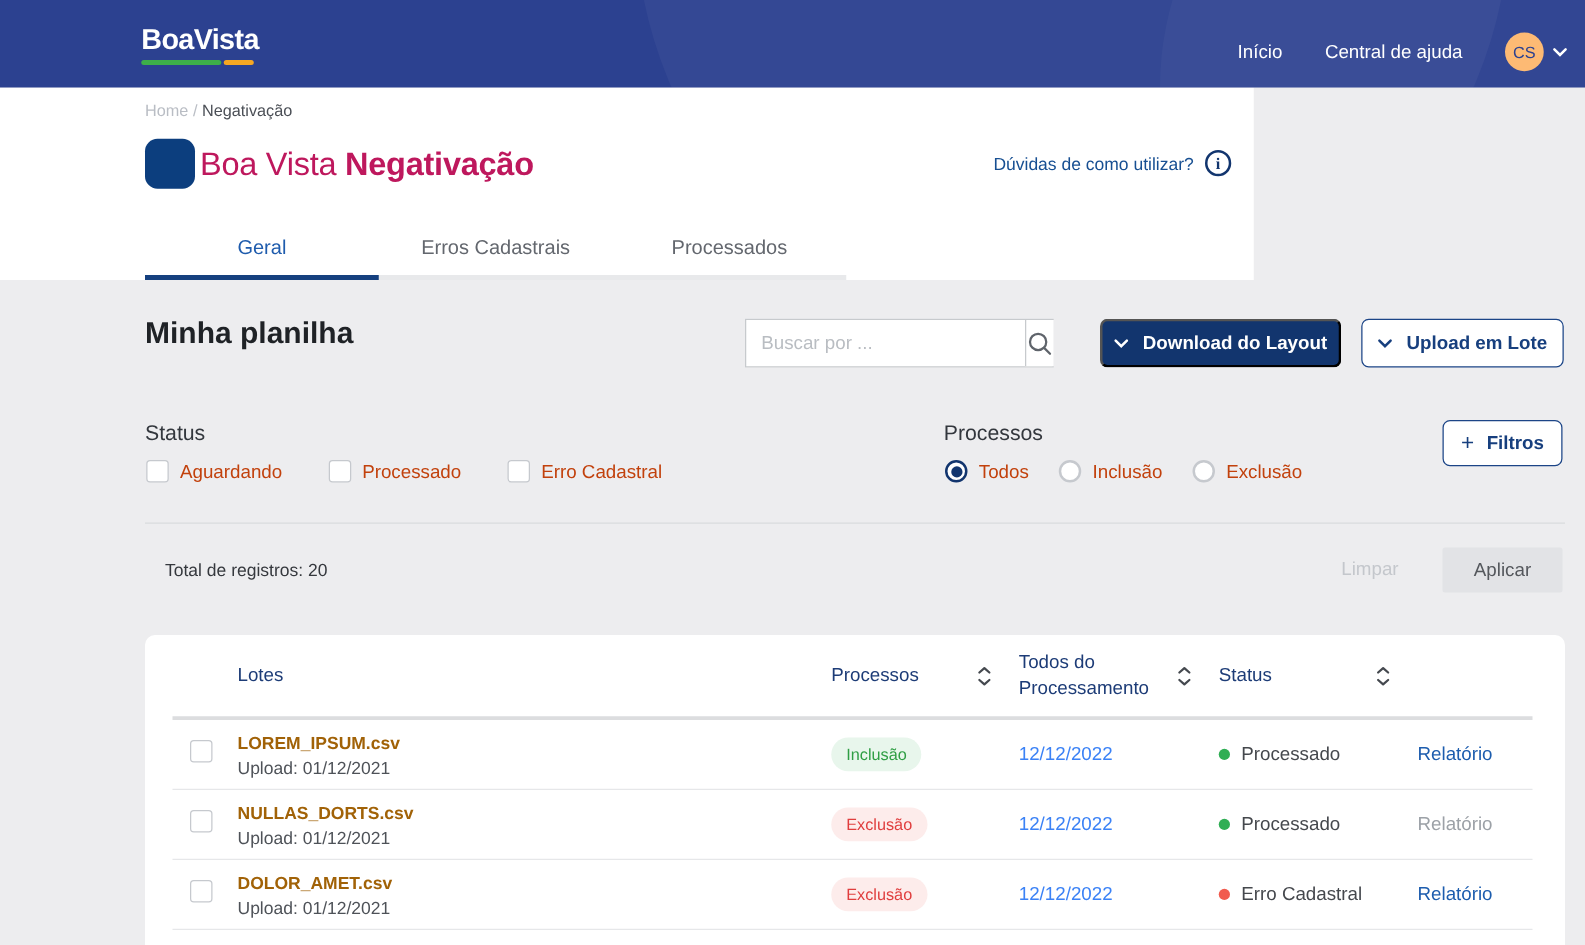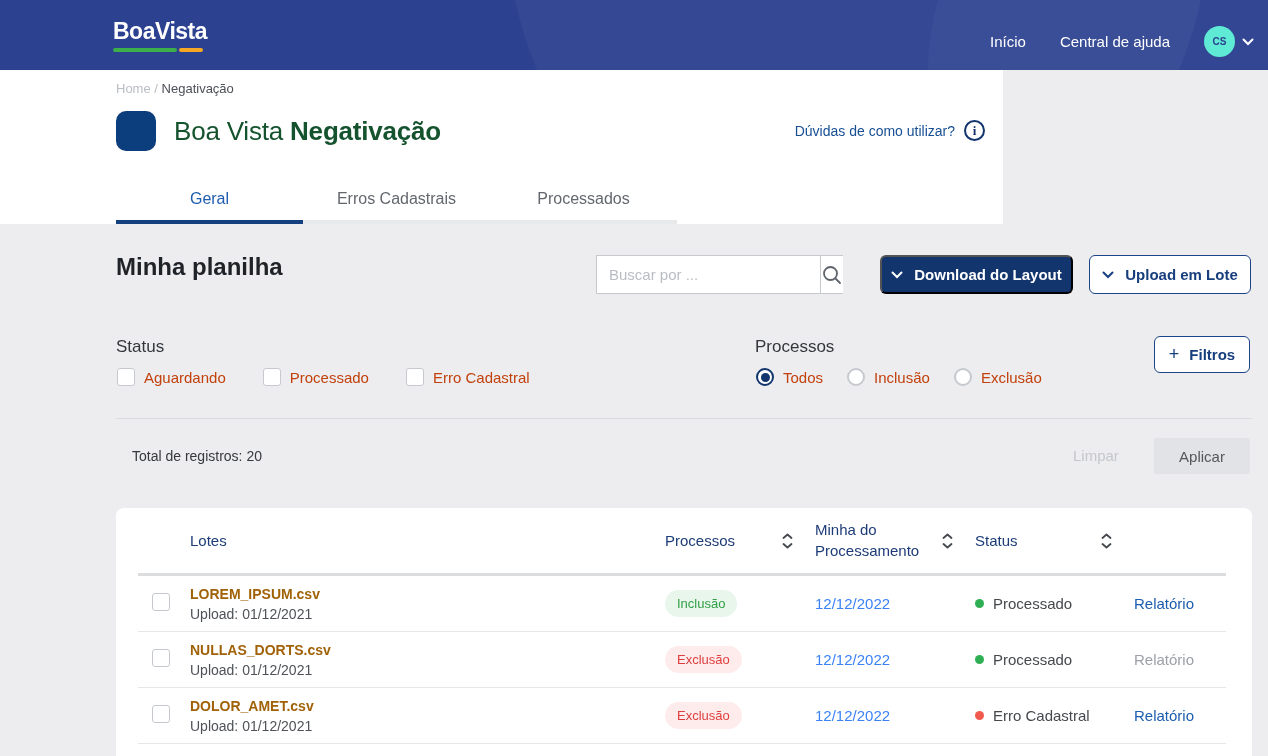--- a/index.html
+++ b/index.html
@@ -28,32 +28,32 @@
   .logo-bars { display:flex; gap:2px; margin-top:3px; }
   .logo-bar-green { height:4px; border-radius:3px; background:#3daf4a; flex:0 0 64px; }
   .logo-bar-orange { height:4px; border-radius:3px; background:#f6a723; flex:0 0 24px; }
   .nav-right {
     position:absolute; right:14px; top:0; height:83px;
     display:flex; align-items:center; gap:34px; z-index:6;
   }
   .nav-link { color:#fff; font-size:15px; cursor:pointer; }
   .avatar-group { display:flex; align-items:center; gap:7px; cursor:pointer; }
   .avatar {
-    width:31px; height:31px; border-radius:50%; background:#5eead4;
-    color:#2c4190; font-size:10px; font-weight:bold;
+    width:31px; height:31px; border-radius:50%; background:#fdba74;
+    color:#2c4190; font-size:13px; font-weight:normal;
     display:flex; align-items:center; justify-content:center;
   }
   .chev-white { stroke:#fff; }
   
   .top-section { position:absolute; top:70px; left:0; width:1003px; height:154px; background:#fff; }
   .breadcrumb { position:absolute; left:116px; top:11px; font-size:13px; color:#4b4f56; }
   .crumb-muted { color:#b9bdc4; }
   .title-row { position:absolute; left:116px; top:41px; display:flex; align-items:center; }
   .title-icon { width:40px; height:40px; border-radius:10px; background:#0c3e7e; }
-  .page-title { margin-left:18px; font-size:26px; color:#14532d; letter-spacing:-0.2px; }
+  .page-title { margin-left:4px; font-size:26px; color:#be185d; letter-spacing:-0.2px; }
   .page-title b { font-weight:bold; }
   .help-row { position:absolute; right:18px; top:50px; display:flex; align-items:center; gap:9px; cursor:pointer; }
   .help-text { color:#174f92; font-size:14px; }
   .info-icon {
     width:21px; height:21px; border-radius:50%; border:2px solid#12356e;
     color:#12356e; font-size:13px; font-weight:bold; font-family:"Liberation Serif",serif;
     display:flex; align-items:center; justify-content:center; line-height:1;
   }
   
   .tabs { position:absolute; left:116px; bottom:0; display:flex; }
@@ -270,21 +270,21 @@
     <div class="th">
       <span>Processos</span>
       <span class="sort">
         <svg width="11" height="16" viewBox="0 0 11 16" fill="none" stroke="#45494f" stroke-width="1.8" stroke-linecap="round" stroke-linejoin="round">
             <path d="M1.5 5 L5.5 1.5 L9.5 5"></path>
             <path d="M1.5 11 L5.5 14.5 L9.5 11"></path>
           </svg>
       </span>
     </div>
     <div class="th">
-      <span class="th-wrap">Minha do Processamento</span>
+      <span class="th-wrap">Todos do Processamento</span>
       <span class="sort">
         <svg width="11" height="16" viewBox="0 0 11 16" fill="none" stroke="#45494f" stroke-width="1.8" stroke-linecap="round" stroke-linejoin="round">
             <path d="M1.5 5 L5.5 1.5 L9.5 5"></path>
             <path d="M1.5 11 L5.5 14.5 L9.5 11"></path>
           </svg>
       </span>
     </div>
     <div class="th">
       <span>Status</span>
       <span class="sort">

